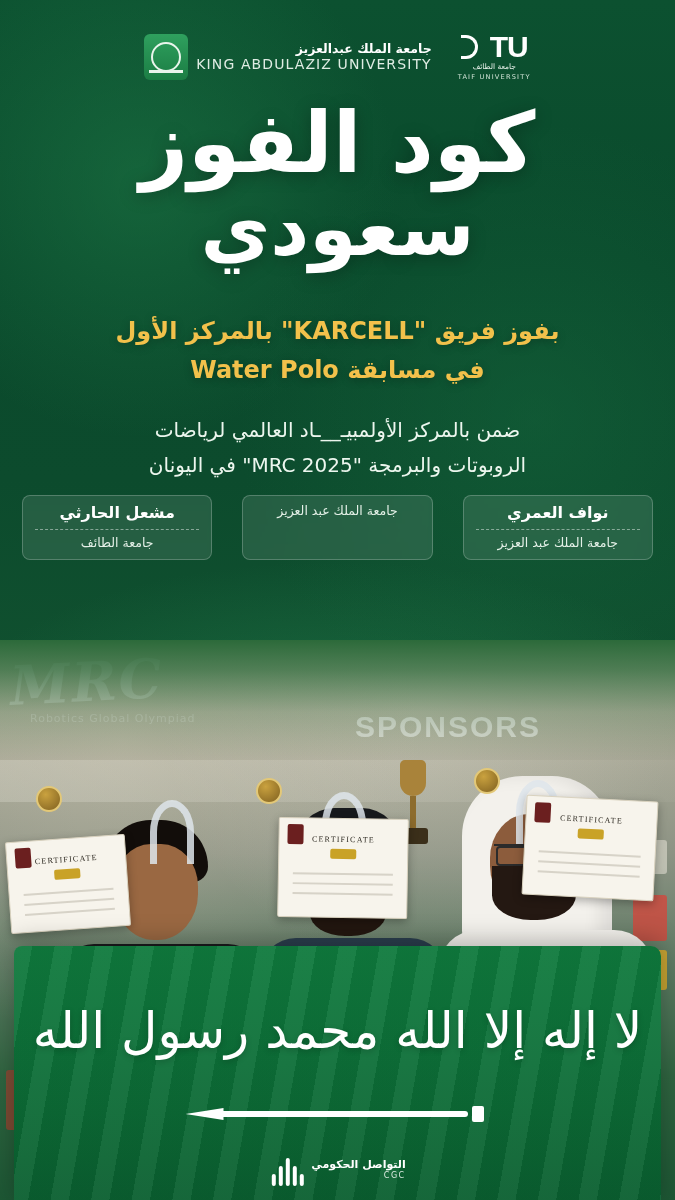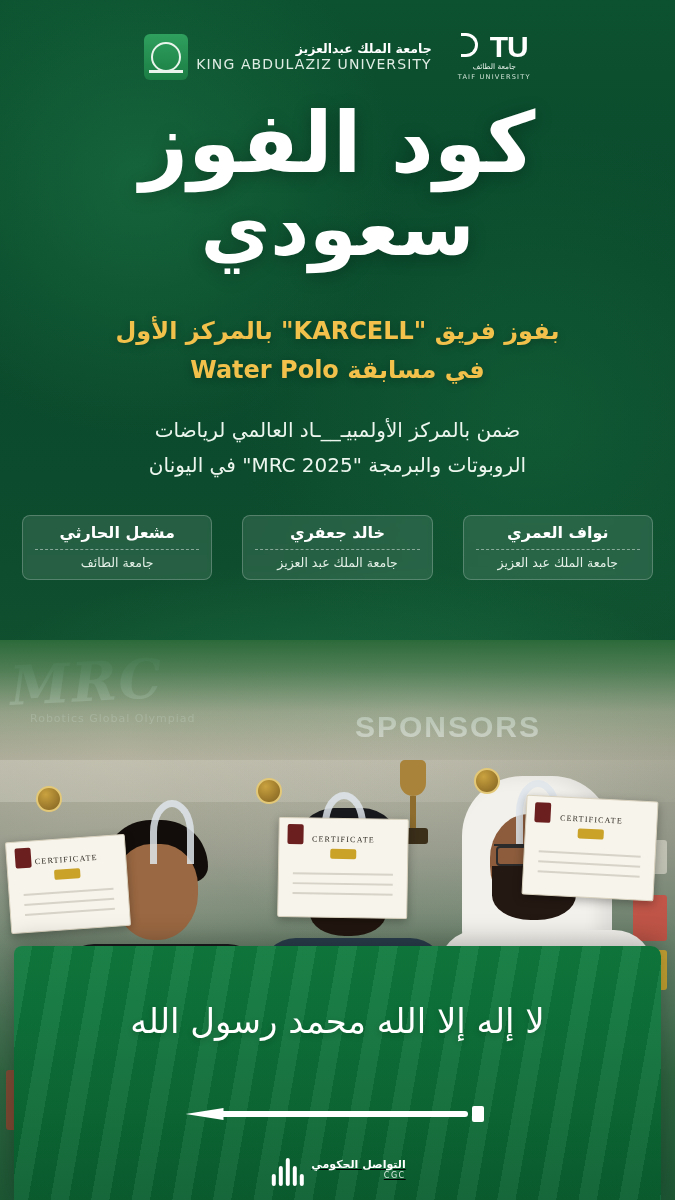--- a/index.html
+++ b/index.html
@@ -58,21 +58,21 @@
     display: block;
   }
   .kau-mark .bar {
     position: absolute; width: 34px; height: 3px; background: #e9f5ec; bottom: 7px;
   }
   .kau-text { text-align: right; line-height: 1.15; }
   .kau-ar { font-size: 12.5px; color: #ffffff; font-weight: bold; letter-spacing: 0.2px; }
   .kau-en { font-size: 14px; color: #dfece3; letter-spacing: 1.1px; }
 
   .logo-taif { display: flex; flex-direction: column; align-items: center; gap: 2px; }
-  .taif-mark { display: flex; align-items: flex-start; gap: 12px; }
+  .taif-mark { display: flex; align-items: flex-end; gap: 12px; }
   .taif-tu {
     font-size: 30px; font-weight: bold; color: #ffffff;
     letter-spacing: -1px; line-height: 0.9;
     font-family: "Liberation Sans", sans-serif;
   }
   .taif-swoosh {
     width: 17px; height: 24px; border-radius: 0 12px 12px 0;
     border: 3px solid #ffffff; border-left: none;
     margin-bottom: 1px;
   }
@@ -118,21 +118,21 @@
     margin-top: 22px;
     padding: 0 60px;
   }
 
   
   .members {
     position: relative; z-index: 6;
     display: flex; flex-direction: row-reverse;
     justify-content: center; align-items: stretch;
     gap: 30px;
-    margin-top: 32px;
+    margin-top: 12px;
     padding: 0 22px;
   }
   .member {
     flex: 1 1 0;
     background: rgba(255,255,255,0.10);
     border: 1px solid rgba(255,255,255,0.22);
     border-radius: 8px;
     padding: 7px 6px 8px;
     text-align: center;
     backdrop-filter: blur(2px);
@@ -332,38 +332,38 @@
     border-radius: 8px 10px 0 0;
     box-shadow: 0 -6px 24px rgba(0,0,0,0.25);
     overflow: hidden;
   }
   .flag:after {
     content: ""; position: absolute; inset: 0;
     background: repeating-linear-gradient(100deg, rgba(255,255,255,0.05) 0 18px, rgba(0,0,0,0.05) 18px 40px);
   }
   .shahada {
     position: absolute; left: 0; right: 0; top: 54px;
-    text-align: center; color: #ffffff; font-size: 34px;
+    text-align: center; color: #ffffff; font-size: 50px;
     line-height: 1.25; letter-spacing: 2px;
     text-shadow: 0 2px 6px rgba(0,0,0,0.2);
     z-index: 2;
   }
   .sword {
     position: absolute; left: 50%; transform: translateX(-50%);
     top: 160px; width: 320px; height: 16px; z-index: 2;
   }
   .sword .blade { position: absolute; left: 40px; top: 5px; width: 250px; height: 6px; background: #ffffff; border-radius: 3px; }
   .sword .tip { position: absolute; left: 8px; top: 2px; width: 38px; height: 12px; background: #ffffff; clip-path: polygon(0 50%, 100% 0, 100% 100%); }
   .sword .hilt { position: absolute; right: 14px; top: 0; width: 12px; height: 16px; background: #ffffff; border-radius: 2px; }
 
   
   .cgc {
     position: absolute; left: 50%; transform: translateX(-50%);
     bottom: 14px; z-index: 8;
-    display: flex; flex-direction: row-reverse; align-items: center; gap: 8px; text-decoration: underline;
+    display: flex; flex-direction: row-reverse; align-items: center; gap: 8px;
   }
   .cgc-mark { width: 34px; height: 34px; position: relative; }
   .cgc-mark span {
     position: absolute; bottom: 0; width: 4px; background: #ffffff; border-radius: 2px;
   }
   .cgc-mark span:nth-child(1){ left: 2px;  height: 12px; }
   .cgc-mark span:nth-child(2){ left: 9px;  height: 20px; }
   .cgc-mark span:nth-child(3){ left: 16px; height: 28px; }
   .cgc-mark span:nth-child(4){ left: 23px; height: 20px; }
   .cgc-mark span:nth-child(5){ left: 30px; height: 12px; }
@@ -417,21 +417,20 @@
     <div>ضمن بالمركز الأولمبيـ__ـاد العالمي لرياضات</div>
     <div>الروبوتات والبرمجة "MRC 2025" في اليونان</div>
   </div>
 
   <div class="members">
     <div class="member">
       <div class="name">مشعل الحارثي</div>
       <div class="uni">جامعة الطائف</div>
     </div>
     <div class="member">
-      <div class="name">خالد جعفري</div>
       <div class="uni">جامعة الملك عبد العزيز</div>
     </div>
     <div class="member">
       <div class="name">نواف العمري</div>
       <div class="uni">جامعة الملك عبد العزيز</div>
     </div>
   </div>
 
   <div class="photo">
     <div class="photo-bg"></div>

